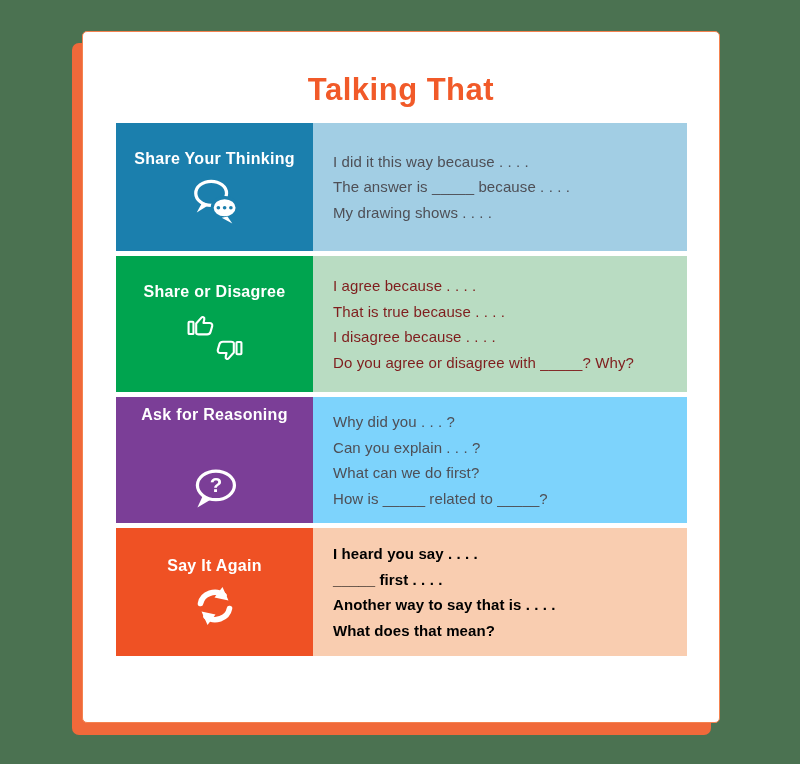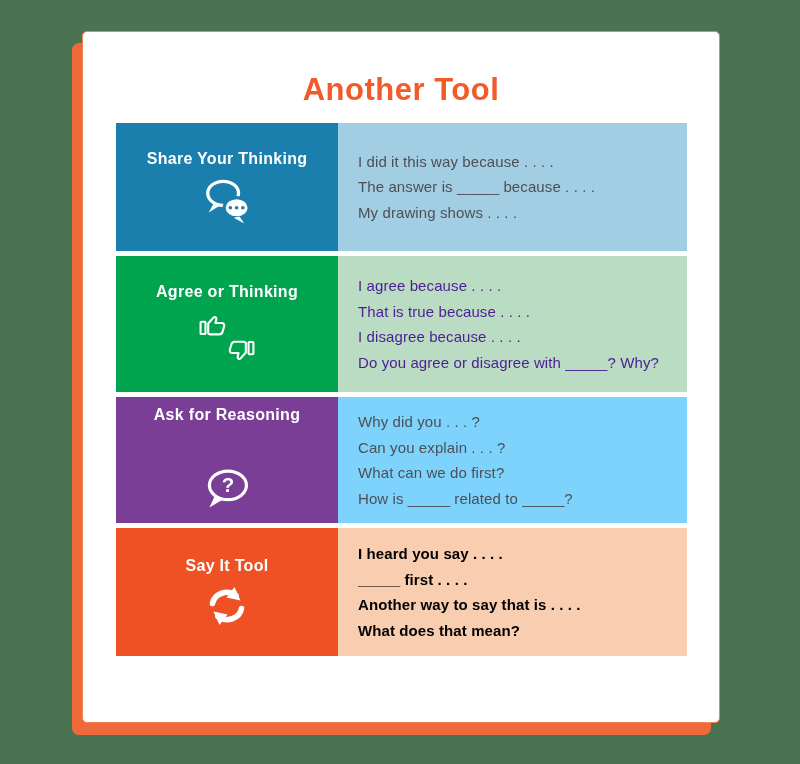--- a/index.html
+++ b/index.html
@@ -22,21 +22,21 @@
     margin:40px 0 0 0;text-align:center;
     font-size:31px;font-weight:700;letter-spacing:.5px;
   }
   .table{margin:15px 32px 0 33px;}
   .row{display:flex;margin-bottom:5px;}
   .row:nth-child(1){height:128px;}
   .row:nth-child(2){height:136px;}
   .row:nth-child(3){height:126px;}
   .row:nth-child(4){height:128px;}
   .row-left{
-    width:222px;flex:none;
+    width:197px;flex:none;
     display:flex;flex-direction:column;align-items:center;justify-content:center;
   }
   .row-label{
     color:#ffffff;font-weight:700;font-size:16px;letter-spacing:.3px;
     margin-bottom:9px;
   }
   .row-icon{display:block;}
   .row-right{
     flex:1;display:flex;flex-direction:column;justify-content:center;
     padding:0 8px 0 20px;
@@ -45,21 +45,21 @@
 </style>
 </head>
 <body>
 
 <div class="stage" style="background-color: rgb(75, 114, 81);">
 
   <div class="card-shadow" style="background-color: rgb(240, 105, 58);"></div>
 
   <div class="card" style="background-color: rgb(255, 255, 255); border-color: rgb(244, 130, 79);">
 
-    <h1 class="title" style="color: rgb(241, 90, 41);">Another Tool</h1>
+    <h1 class="title" style="color: rgb(241, 90, 41);">Talking That</h1>
 
     <div class="table">
 
       <section class="row">
         <div class="row-left" style="background-color: rgb(27, 127, 173);">
           <div class="row-label" style="color: rgb(255, 255, 255);">Share Your Thinking</div>
           <svg class="row-icon" width="50" height="48" viewBox="0 0 52 48">
             <ellipse cx="22" cy="16" rx="16" ry="12.5" fill="none" stroke="#fff" stroke-width="3.4"></ellipse>
             <path d="M13 25 L7 36 L20 28 Z" fill="#fff"></path>
             <ellipse cx="36" cy="31" rx="13" ry="10.5" fill="#fff" stroke-width="3.2" stroke="#1B7FAD"></ellipse>
@@ -71,35 +71,35 @@
         </div>
         <div class="row-right" style="background-color: rgb(162, 206, 228); color: rgb(78, 79, 86);">
           <p>I did it this way because . . . .</p>
           <p>The answer is _____ because . . . .</p>
           <p>My drawing shows . . . .</p>
         </div>
       </section>
 
       <section class="row">
         <div class="row-left" style="background-color: rgb(0, 164, 79);">
-          <div class="row-label" style="color: rgb(255, 255, 255);">Agree or Thinking</div>
+          <div class="row-label" style="color: rgb(255, 255, 255);">Share or Disagree</div>
           <svg class="row-icon" width="56" height="56" viewBox="0 0 64 60">
             <defs>
               <g id="thumb">
                 <rect x="1.8" y="11.5" width="5.6" height="14" rx="1" fill="none" stroke="#fff" stroke-width="2.4"></rect>
                 <path d="M10.5 24 V13.5 L16.5 6.7 C17.8 5.2 20.3 6.3 19.8 8.6 L18.8 12.8 H26 C27.9 12.8 29.3 14.6 28.8 16.4 L26.9 23 C26.4 24.7 24.9 25.8 23.1 25.8 H13.5 C11.8 25.8 10.5 25.2 10.5 24 Z" fill="none" stroke="#fff" stroke-width="2.4" stroke-linejoin="round"></path>
               </g>
             </defs>
             <use href="#thumb"></use>
             <g transform="translate(64,60) rotate(180)">
                 <use href="#thumb"></use>
               </g>
           </svg>
         </div>
-        <div class="row-right" style="background-color: rgb(185, 220, 194); color: #4c1d95;">
+        <div class="row-right" style="background-color: rgb(185, 220, 194); color: #7f1d1d;">
           <p>I agree because . . . .</p>
           <p>That is true because . . . .</p>
           <p>I disagree because . . . .</p>
           <p>Do you agree or disagree with _____? Why?</p>
         </div>
       </section>
 
       <section class="row">
         <div class="row-left" style="background-color: rgb(123, 62, 151); gap: 33px;">
           <div class="row-label" style="color: rgb(255, 255, 255);">Ask for Reasoning</div>
@@ -112,21 +112,21 @@
         <div class="row-right" style="background-color: #7dd3fc; color: rgb(78, 79, 86);">
           <p>Why did you . . . ?</p>
           <p>Can you explain . . . ?</p>
           <p>What can we do first?</p>
           <p>How is _____ related to _____?</p>
         </div>
       </section>
 
       <section class="row">
         <div class="row-left" style="background-color: rgb(239, 81, 36);">
-          <div class="row-label" style="color: rgb(255, 255, 255);">Say It Tool</div>
+          <div class="row-label" style="color: rgb(255, 255, 255);">Say It Again</div>
           <svg class="row-icon" width="46" height="44" viewBox="0 0 46 43">
             <defs>
               <g id="arc">
                 <path d="M8.5 19 A14.5 13.5 0 0 1 32 11" fill="none" stroke="#fff" stroke-width="5.6" stroke-linecap="round"></path>
                 <path d="M30.5 2.5 L36.5 16 L22.5 13 Z" fill="#fff"></path>
               </g>
             </defs>
             <use href="#arc"></use>
             <g transform="rotate(180 23 21.5)">
                 <use href="#arc"></use>

